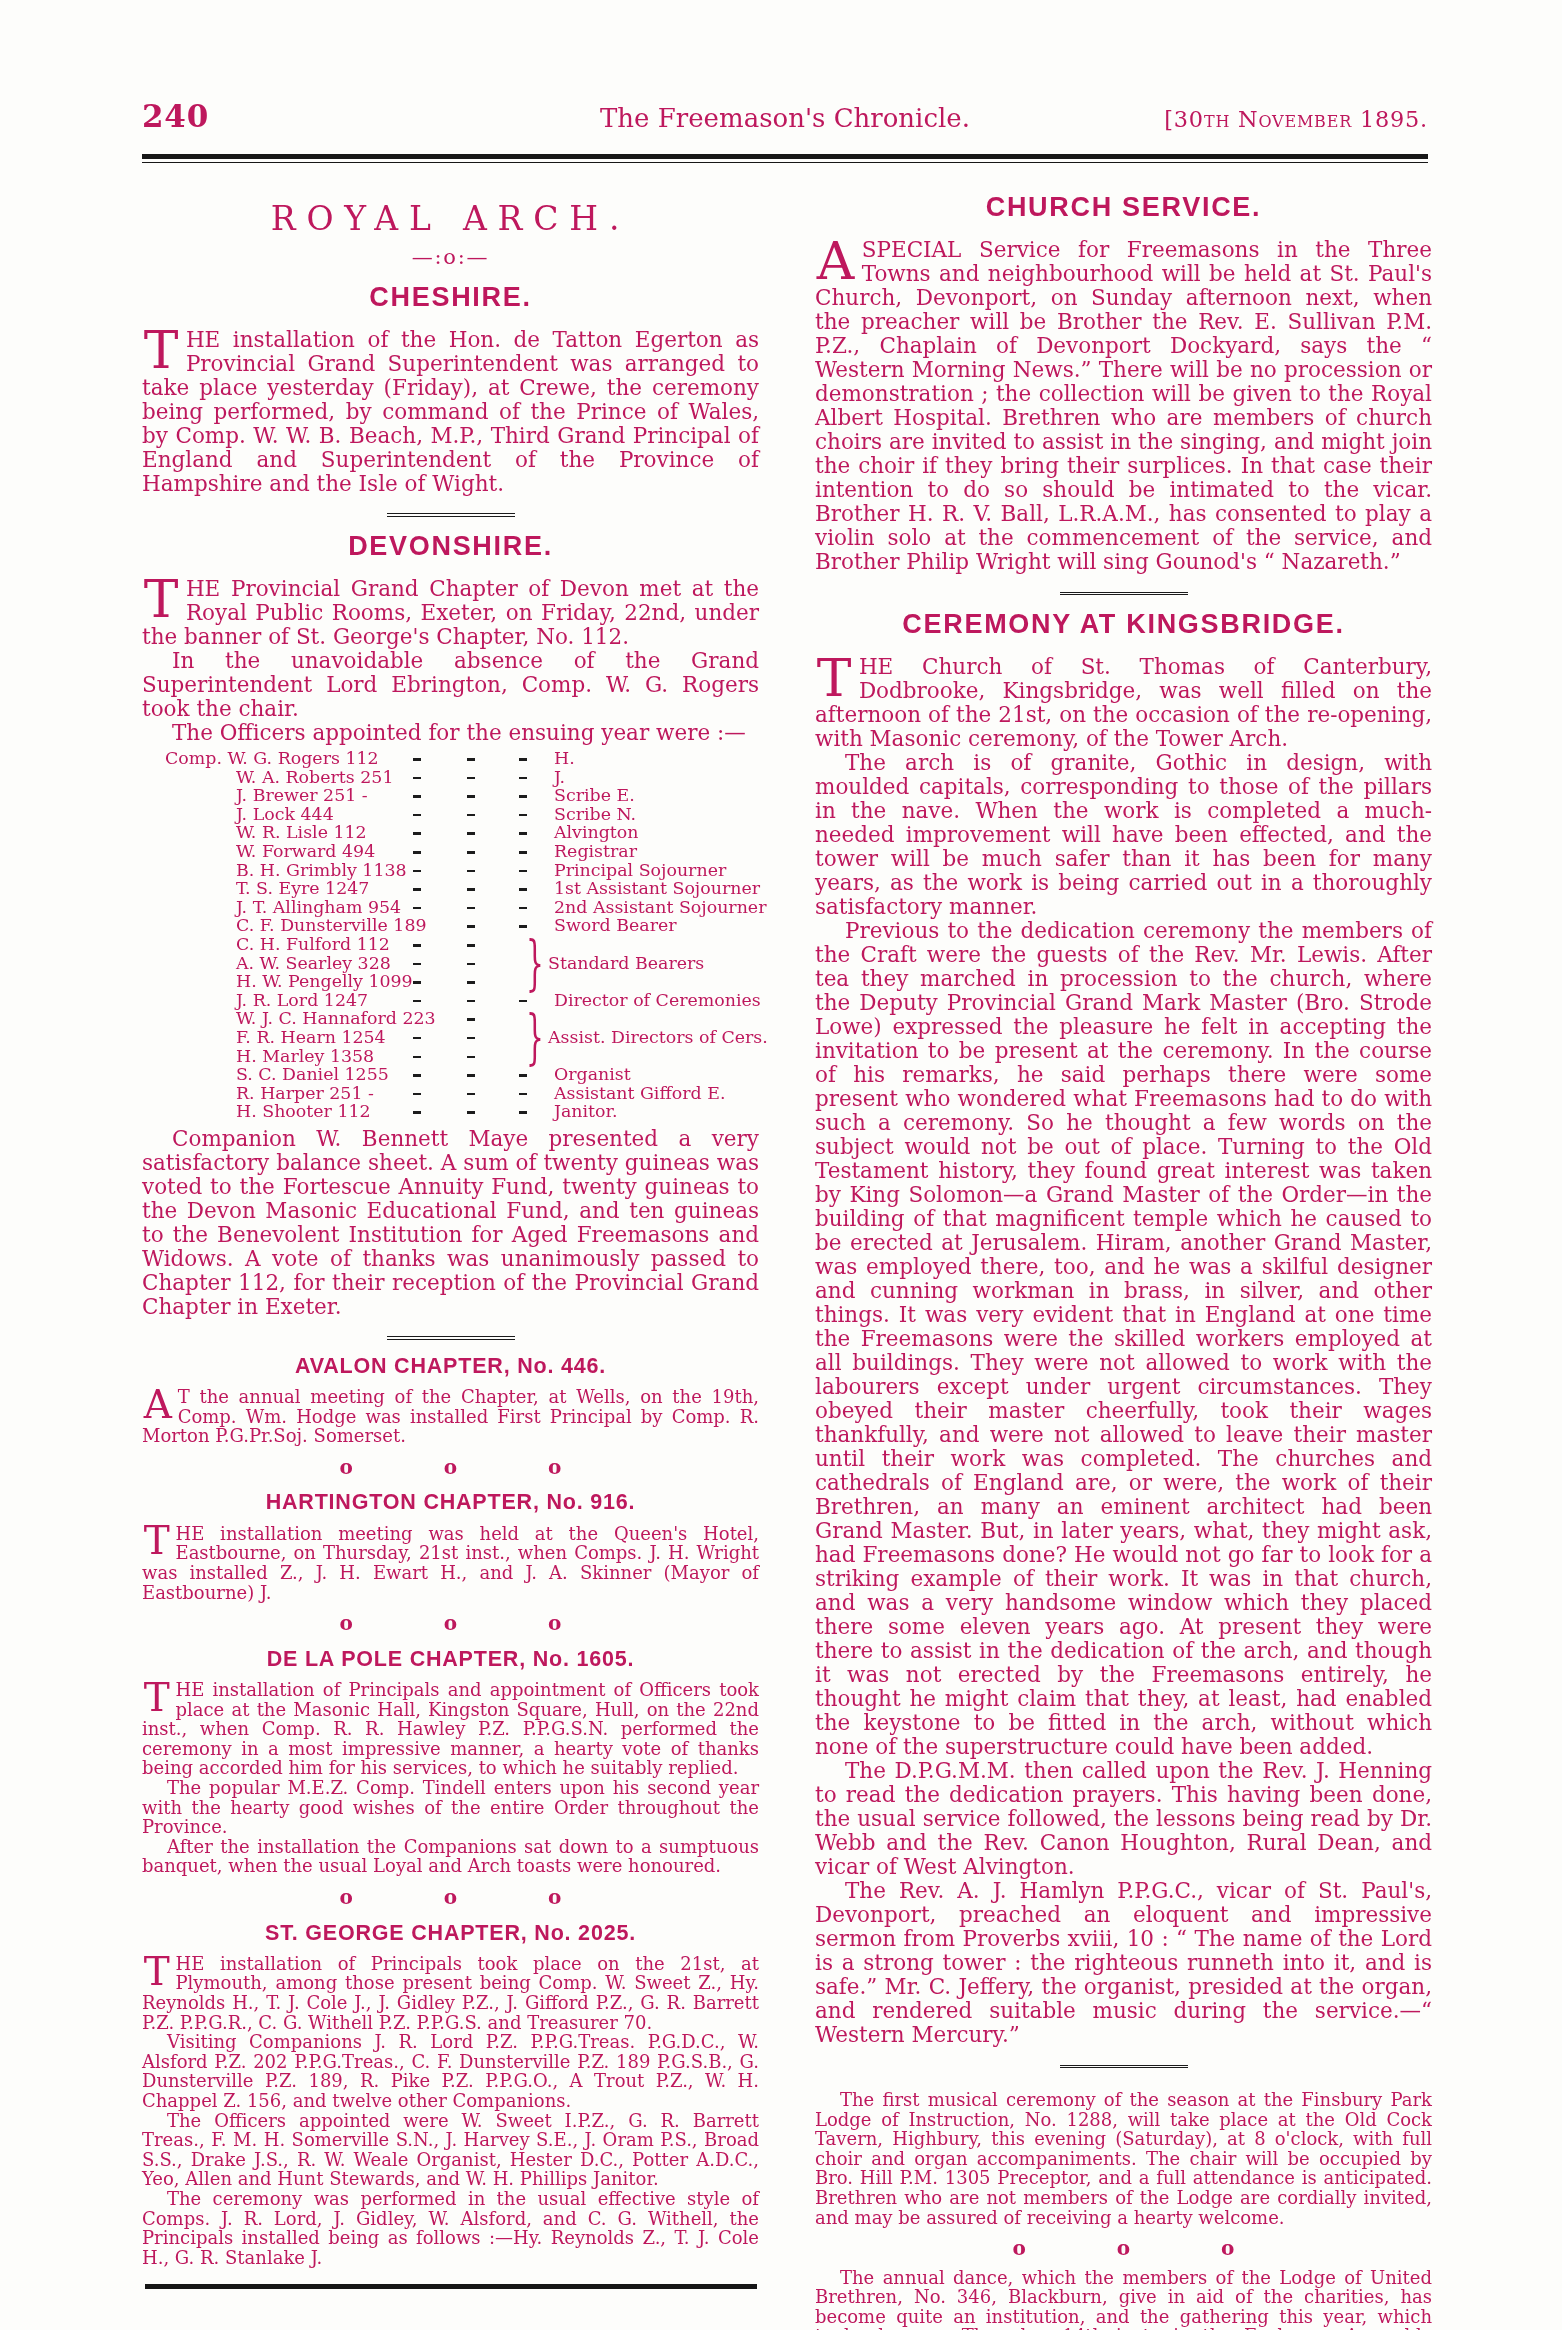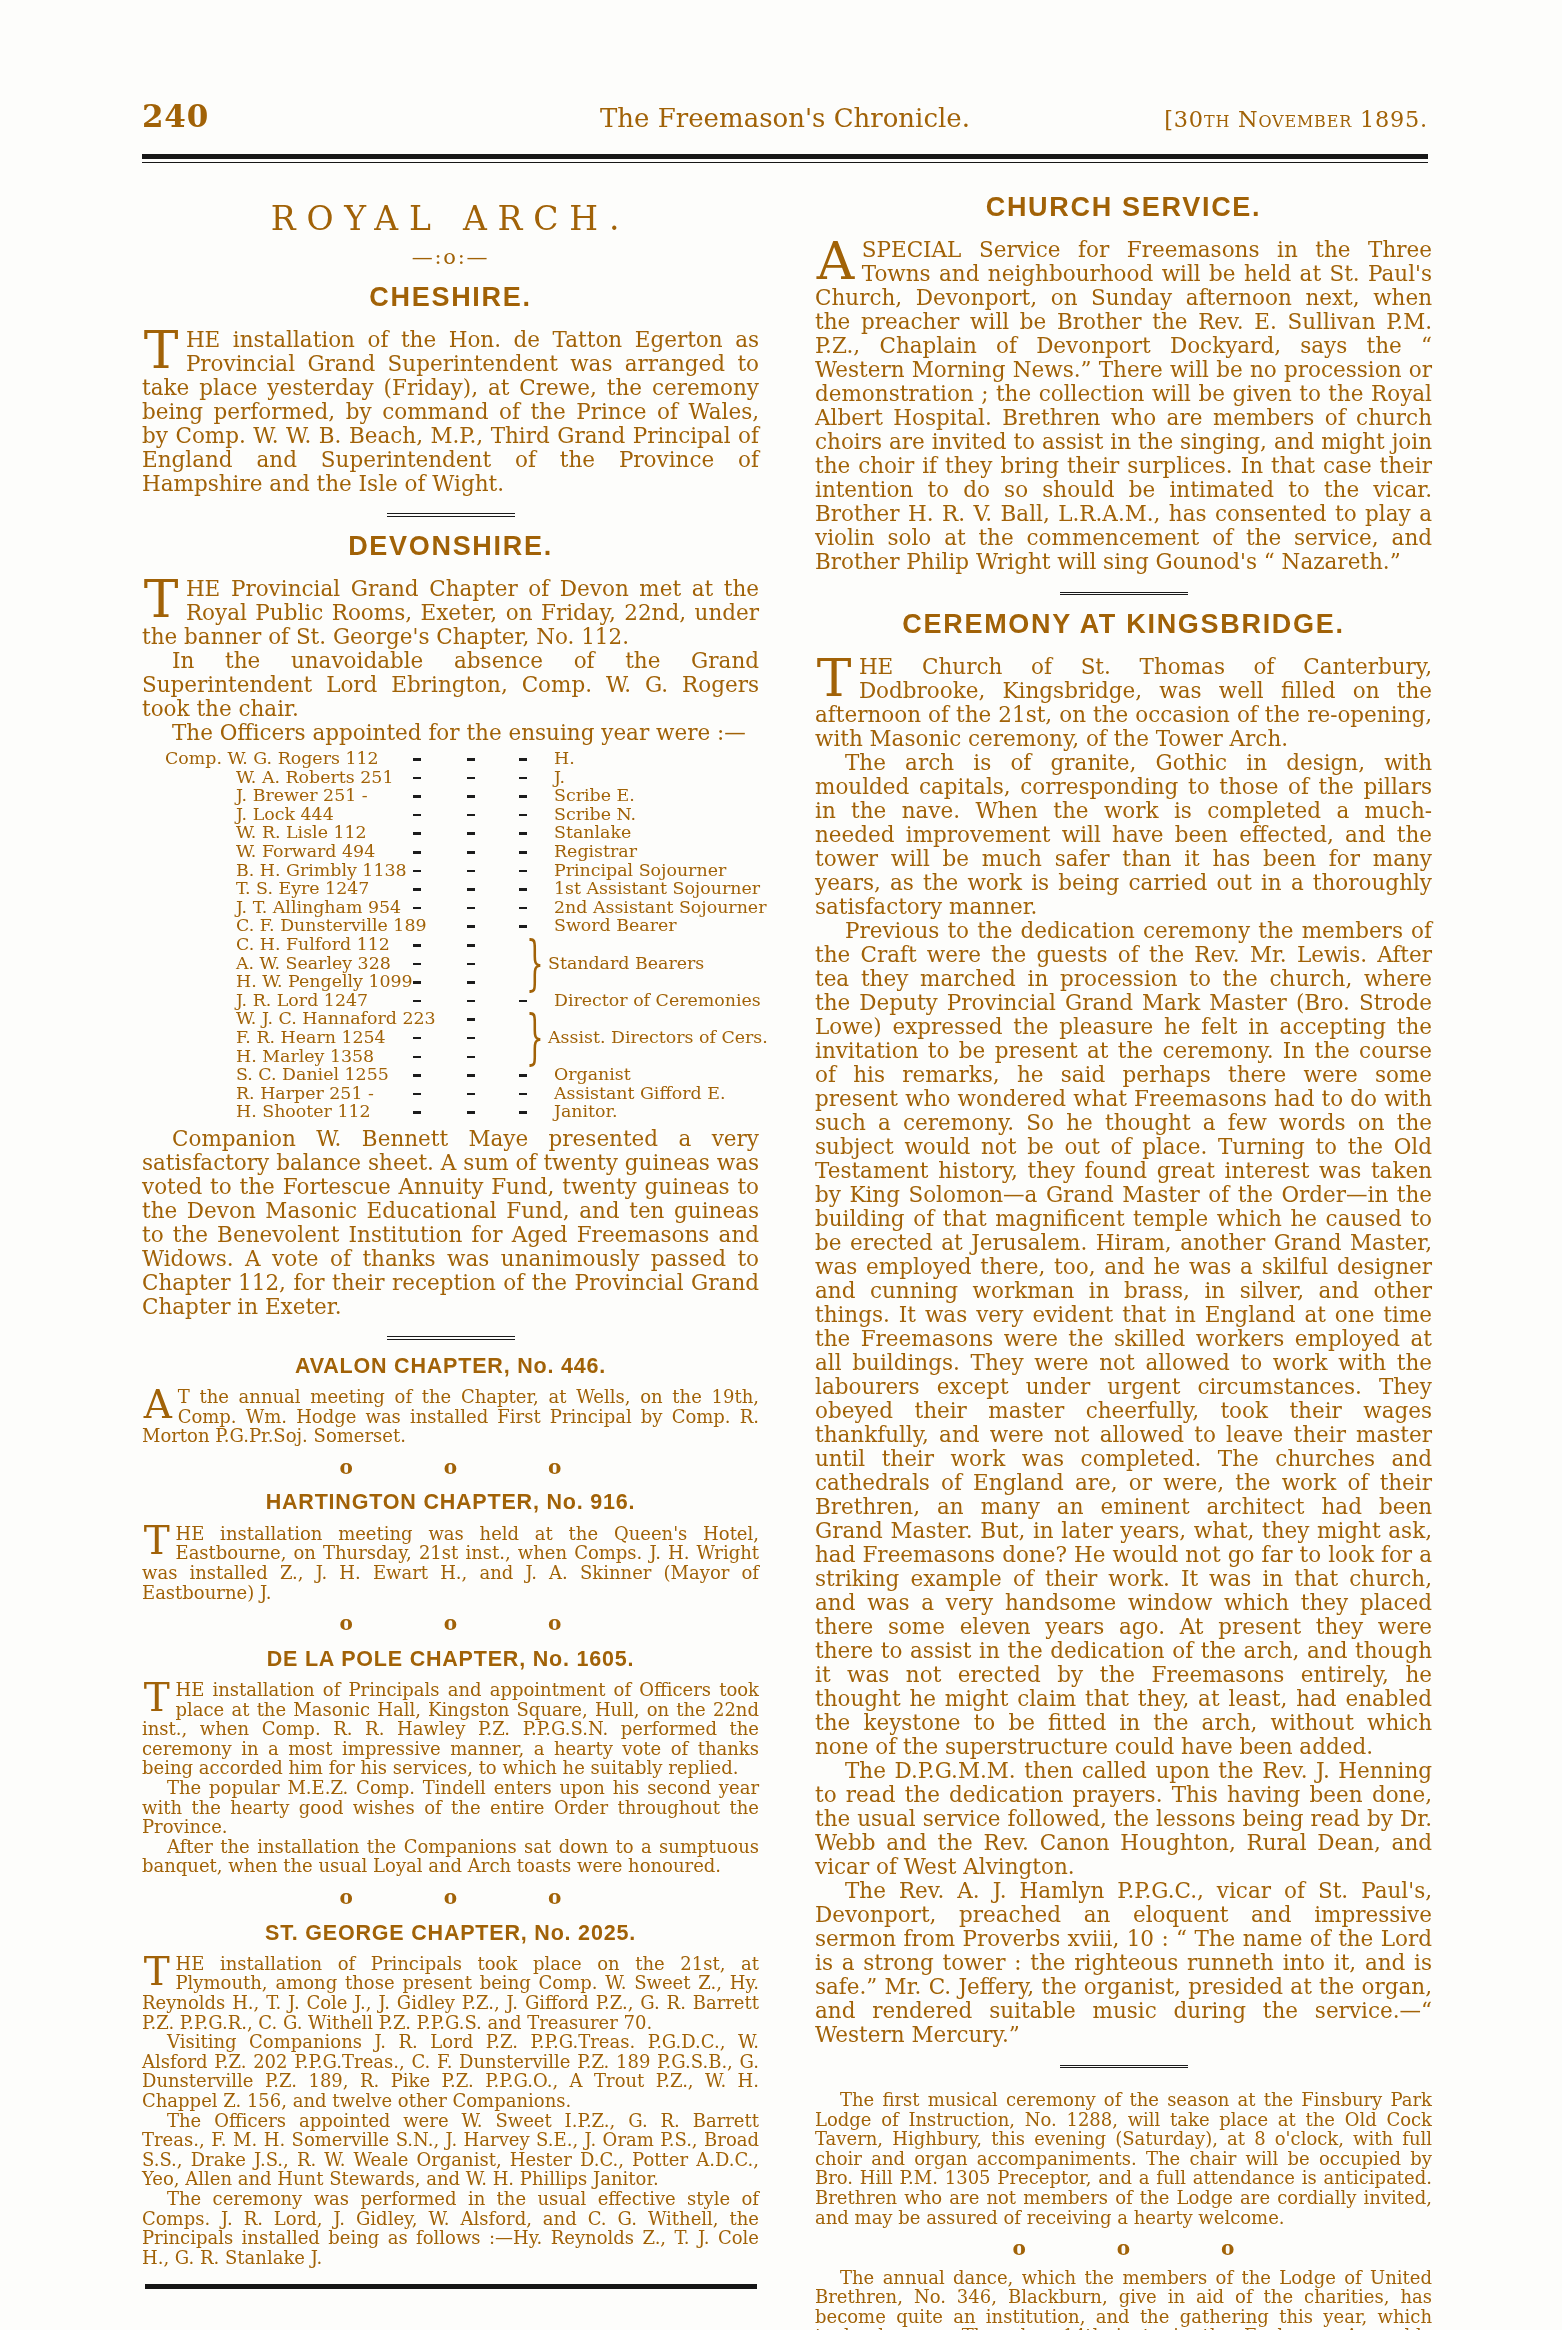--- a/index.html
+++ b/index.html
@@ -1,18 +1,18 @@
 <!DOCTYPE html>
 <html style="font-size:13.3px"><head>
 <meta charset="utf-8">
 <style>
   html,body{margin:0;padding:0;background:#d9d9d4;}
   .page{
     position:relative;width:1562px;height:2330px;margin:0 auto;
-    background:#fdfdfb;color:#a16207;
+    background:#fdfdfb;color:#be185d;
     font-family:"DejaVu Serif",serif;overflow:hidden;
   }
   
   .masthead{
     position:absolute;top:98px;left:142px;width:1286px;
     display:grid;grid-template-columns:1fr auto 1fr;align-items:baseline;
   }
   .pgnum{font-size:31px;font-weight:700;justify-self:start;letter-spacing:0.8px;}
   .ptitle{font-size:26px;justify-self:center;}
   .pdate{font-size:22.4px;justify-self:end;font-variant:small-caps;letter-spacing:0.8px;}
@@ -115,21 +115,21 @@
           <span class="od d1"></span>
           <span class="od d2"></span>
           <span class="od d3"></span>
           <span class="orole">Scribe N.</span>
         </div>
       <div class="orow">
           <span class="oname">W. R. Lisle 112</span>
           <span class="od d1"></span>
           <span class="od d2"></span>
           <span class="od d3"></span>
-          <span class="orole">Stanlake</span>
+          <span class="orole">Alvington</span>
         </div>
       <div class="orow">
           <span class="oname">W. Forward 494</span>
           <span class="od d1"></span>
           <span class="od d2"></span>
           <span class="od d3"></span>
           <span class="orole">Registrar</span>
         </div>
       <div class="orow">
           <span class="oname">B. H. Grimbly 1138</span>

